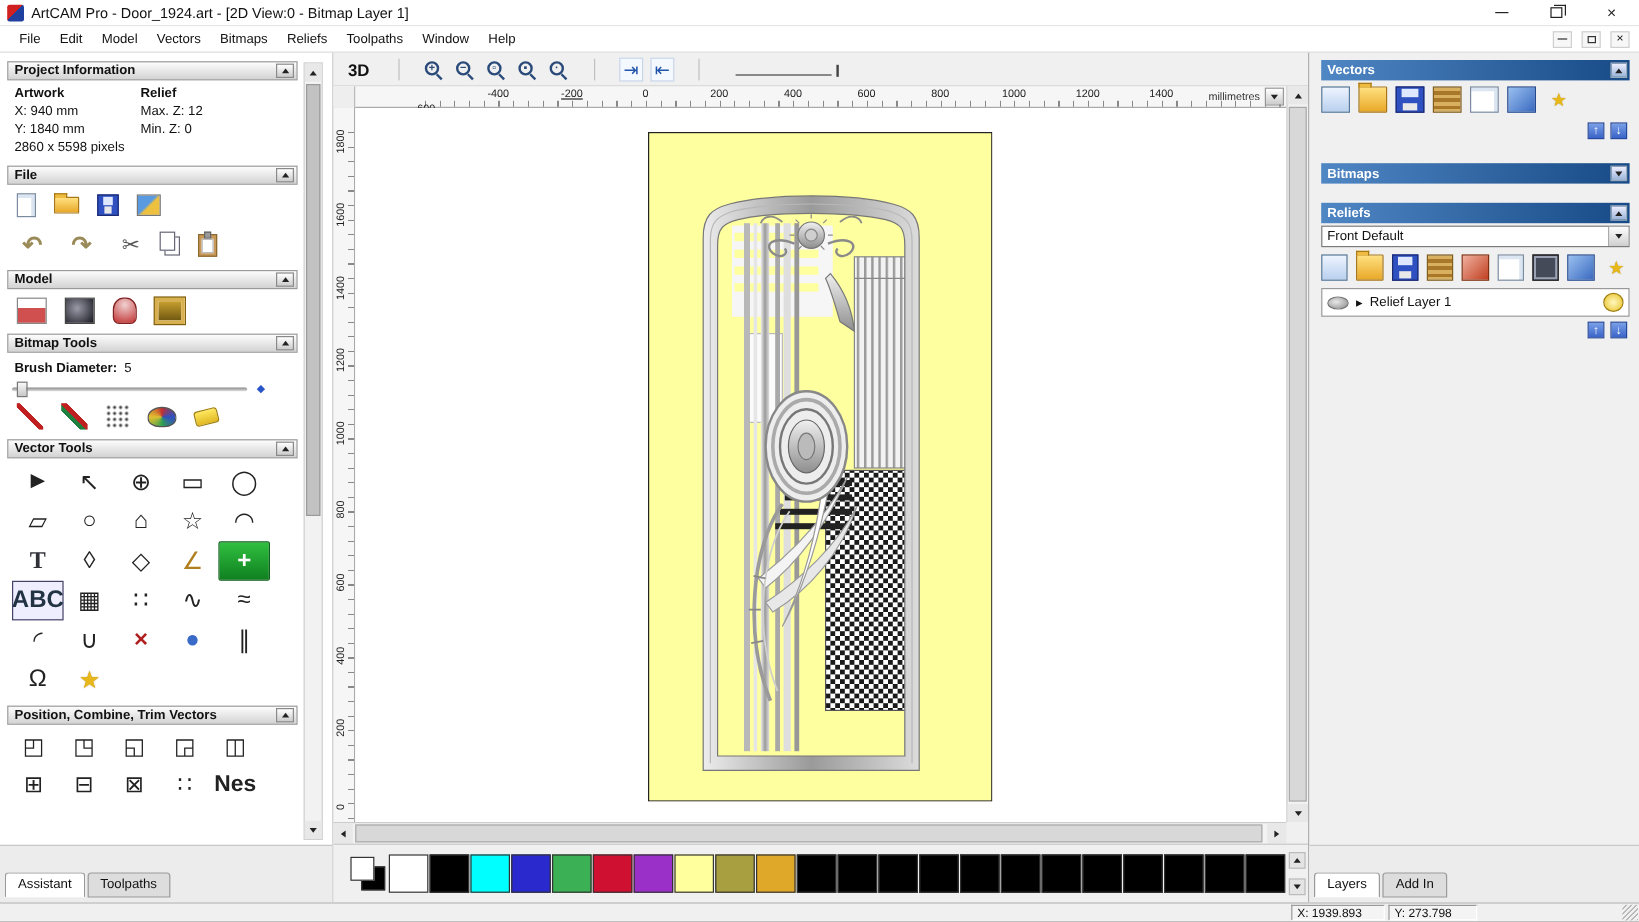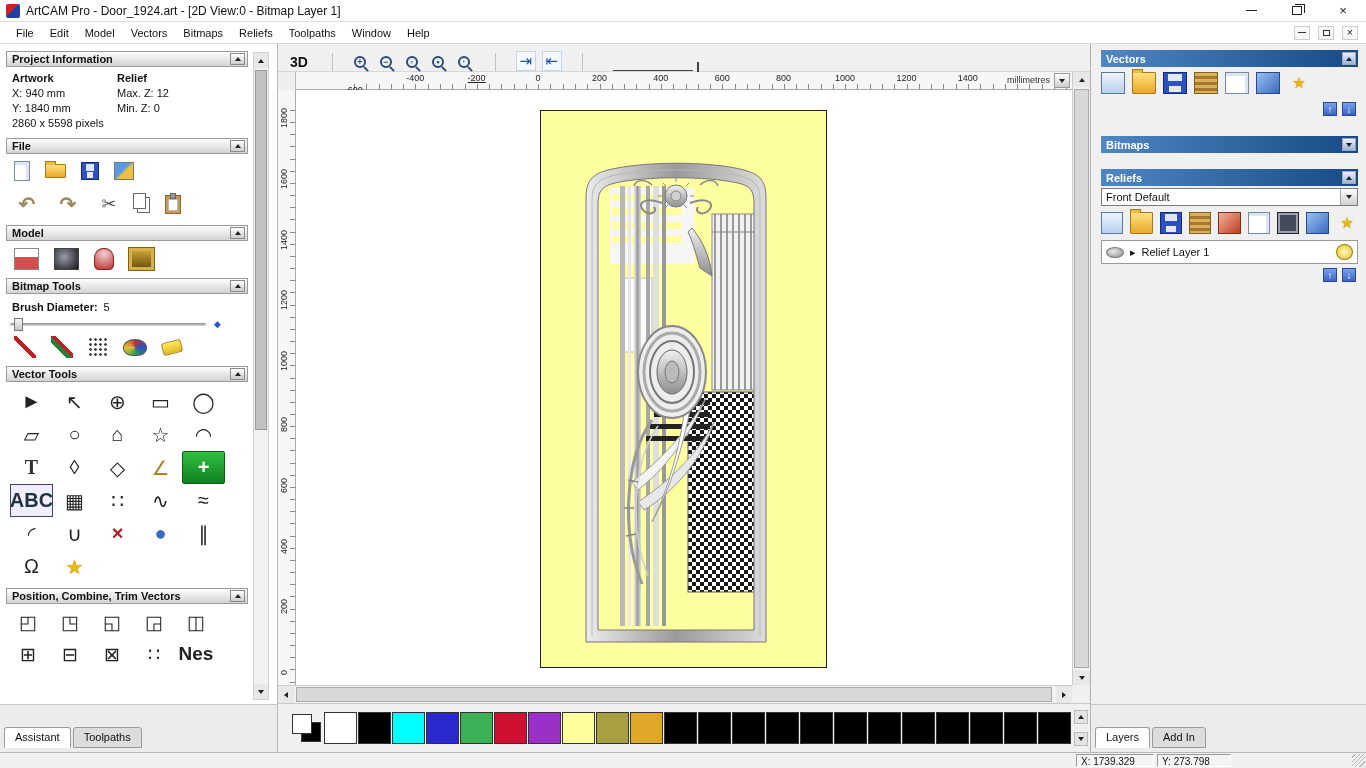--- a/index.html
+++ b/index.html
@@ -95,21 +95,21 @@
   .lthumb{position:absolute;left:1px;right:1px;top:17px;height:360px;background:#c2c2c2;border:1px solid #9a9a9a}
 
   
   .tabstrip{position:absolute;left:0;right:0;bottom:0;height:48px;background:#ececec;border-top:1px solid #c8c8c8}
   .tabs{position:absolute;left:4px;bottom:4px;display:flex;gap:2px}
   .tab{padding:3px 10px 4px 10px;border:1px solid #9a9a9a;border-radius:3px 3px 0 0;background:#ddd;cursor:pointer}
   .tab.active{background:#fff;border-bottom-color:#fff}
 
   
   #main{position:absolute;top:44px;left:278px;right:276px;bottom:16px;background:#f0f0f0}
-  #viewtoolbar{position:absolute;top:0;left:0;right:0;height:28px;background:#f0f0f0;border-bottom:1px solid #d8d8d8;display:flex;align-items:flex-end;padding-left:8px;gap:16px}
+  #viewtoolbar{position:absolute;top:0;left:0;right:0;height:28px;background:#f0f0f0;border-bottom:1px solid #d8d8d8;display:flex;align-items:center;padding-left:8px;gap:16px}
   .tb3d{font-weight:bold;font-size:14px;padding:1px 4px;cursor:pointer}
   .sep{width:1px;height:18px;background:#c0c0c0;margin:0 4px}
   .linedeco{width:80px;height:10px;border-bottom:1px solid #444;position:relative;margin-left:10px}
   .linedeco::after{content:'';position:absolute;right:-6px;bottom:-2px;width:2px;height:10px;background:#444}
   #rulerrow{position:absolute;top:28px;left:0;right:18px;height:18px;background:#f6f6f6;border-bottom:1px solid #aaa}
   #rulercorner{position:absolute;left:0;top:0;width:18px;height:18px;background:#eee;border-right:1px solid #bbb}
   #hruler{position:absolute;left:18px;top:0;right:0;bottom:0;background-image:repeating-linear-gradient(90deg,#888 0 1px,transparent 1px 12.28px);background-size:100% 5px;background-position:57.8px 100%;background-repeat:no-repeat}
   .htick{position:absolute;top:1px;transform:translateX(-50%);font-size:9px;color:#222}
   .units{position:absolute;right:22px;top:3px;font-size:9px;color:#333}
   .unitsbtn{position:absolute;right:2px;top:1px;width:16px;height:15px;border:1px solid #999;background:linear-gradient(#fff,#ccc);display:flex;align-items:center;justify-content:center;cursor:pointer}
@@ -629,18 +629,18 @@
 
     <div class="tabstrip">
       <div class="tabs">
         <span class="tab active">Layers</span>
         <span class="tab">Add In</span>
       </div>
     </div>
   </div>
 
   <div id="statusbar">
-    <span class="scell" style="left:1076px;width:78px">X: 1739.329</span>
+    <span class="scell" style="left:1076px;width:78px">X: 1939.893</span>
     <span class="scell" style="left:1157px;width:74px">Y: 273.798</span>
     <span class="grip"></span>
   </div>
 
 </div>
 
 </body></html>

